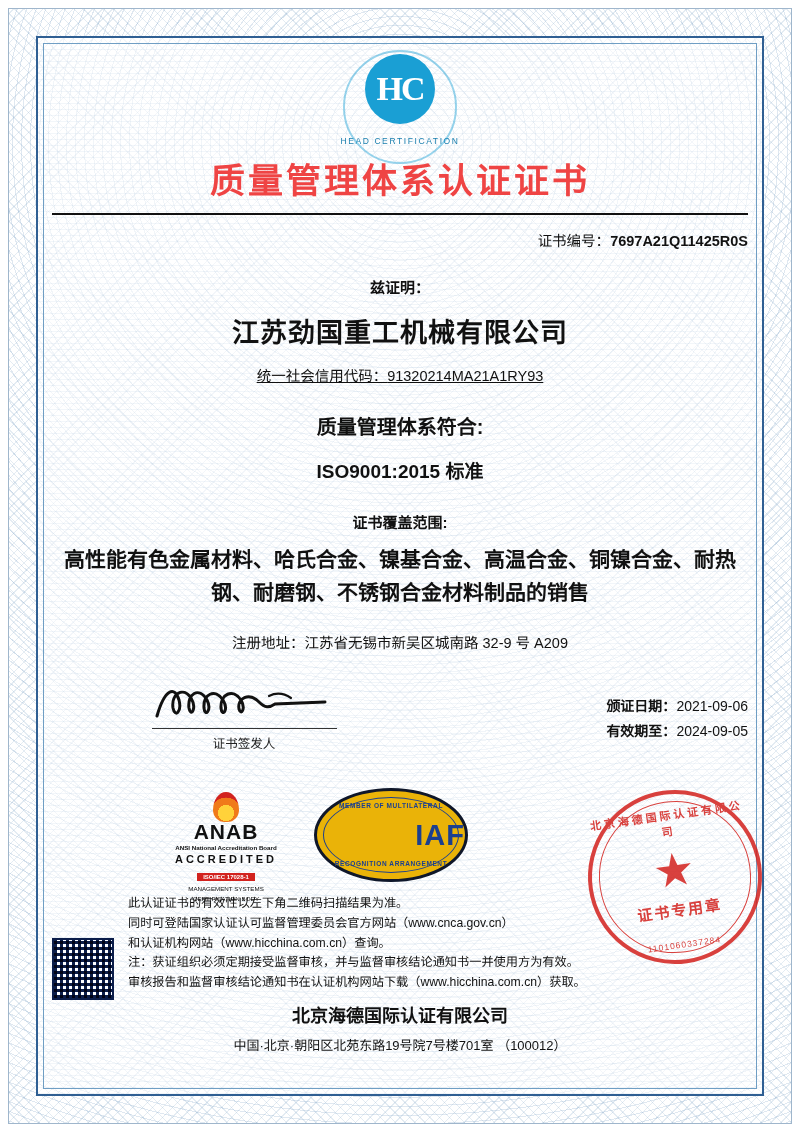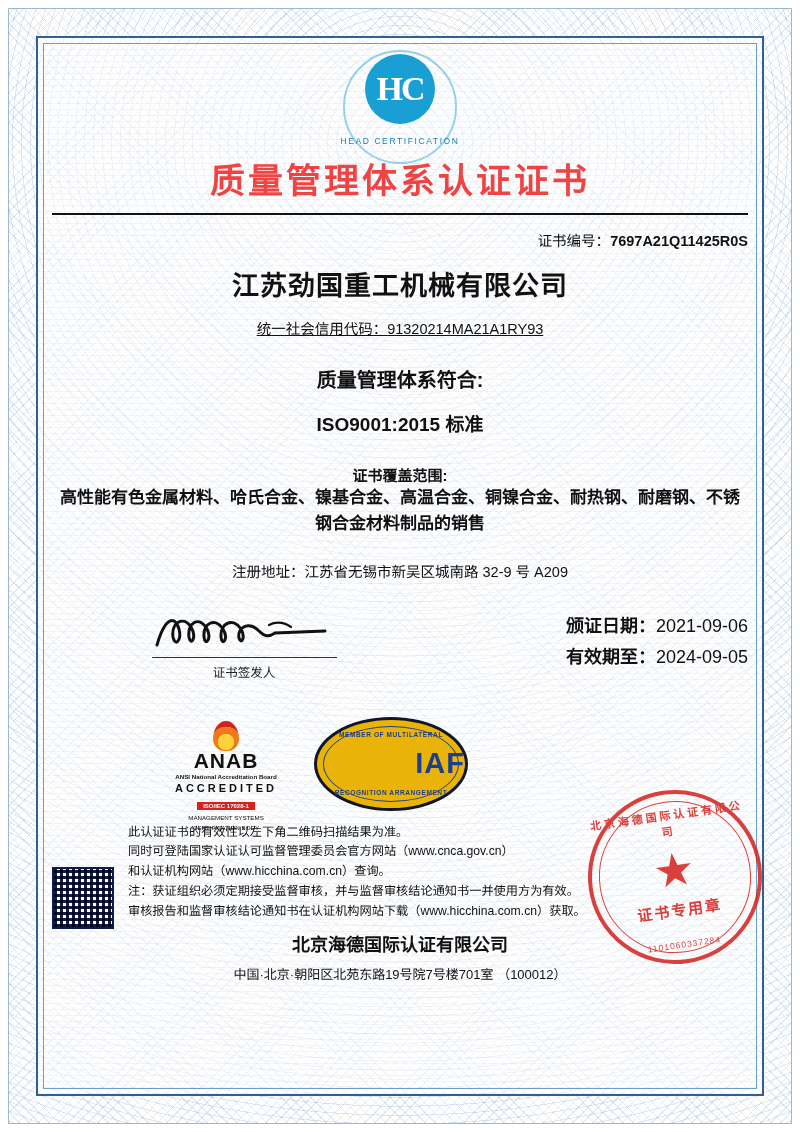--- a/index.html
+++ b/index.html
@@ -83,32 +83,32 @@
 
   .row-label{font-size:15px;font-weight:bold;margin-top:26px;}
   .company{
     font-size:27px;font-weight:bold;letter-spacing:1px;margin-top:14px;
   }
   .uscc{font-size:14.5px;margin-top:14px;text-decoration:underline;}
   .std-label{font-size:20px;font-weight:bold;margin-top:26px;}
   .std-value{font-size:19px;font-weight:bold;margin-top:16px;}
   .scope-label{font-size:15px;font-weight:bold;margin-top:28px;}
   .scope-text{
-    font-size:17px;font-weight:bold;line-height:1.55;
+    font-size:21px;font-weight:bold;line-height:1.55;margin-top:12px;
     padding:0 8px;
   }
   .addr{font-size:14.5px;margin-top:22px;}
   .addr.second{margin-top:8px;}
 
   
   .mid{
     position:relative;margin-top:26px;height:96px;
   }
   .dates{
-    position:absolute;right:0;top:4px;text-align:right;font-size:18px;line-height:1.75;
+    position:absolute;right:0;top:16px;text-align:right;font-size:14px;line-height:1.75;
   }
   .dates .lbl{font-weight:bold;}
   .sign-block{
     position:absolute;left:92px;top:0;width:200px;text-align:center;
   }
   .sign-svg{display:block;margin:0 auto;}
   .sign-line{border-bottom:1px solid #333;width:185px;margin:2px auto 0 auto;}
   .sign-cap{font-size:12.5px;margin-top:4px;color:#222;}
 
   
@@ -223,20 +223,21 @@
       <div class="logo-sub">HEAD CERTIFICATION</div>
     </div>
 
     <div class="title">质量管理体系认证证书</div>
     <div class="title-rule"></div>
 
     <div class="cert-no">
       <span>证书编号：</span><b>7697A21Q11425R0S</b>
     </div>
 
+    <div class="row-label">兹证明：</div>
     <div class="company">江苏劲国重工机械有限公司</div>
     <div class="uscc">
       <span>统一社会信用代码：</span><span>91320214MA21A1RY93</span>
     </div>
 
     <div class="std-label">质量管理体系符合:</div>
     <div class="std-value">ISO9001:2015 标准</div>
 
     <div class="scope-label">证书覆盖范围:</div>
     <div class="scope-text">高性能有色金属材料、哈氏合金、镍基合金、高温合金、铜镍合金、耐热钢、耐磨钢、不锈钢合金材料制品的销售</div>

